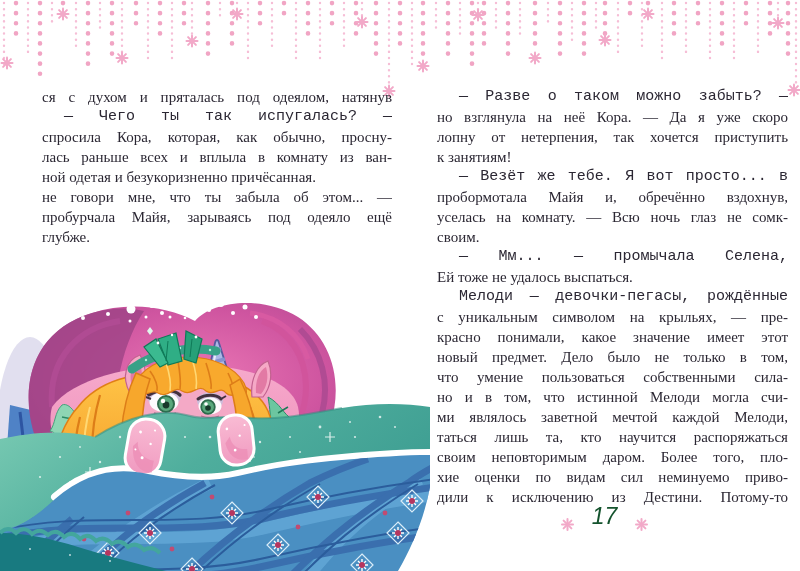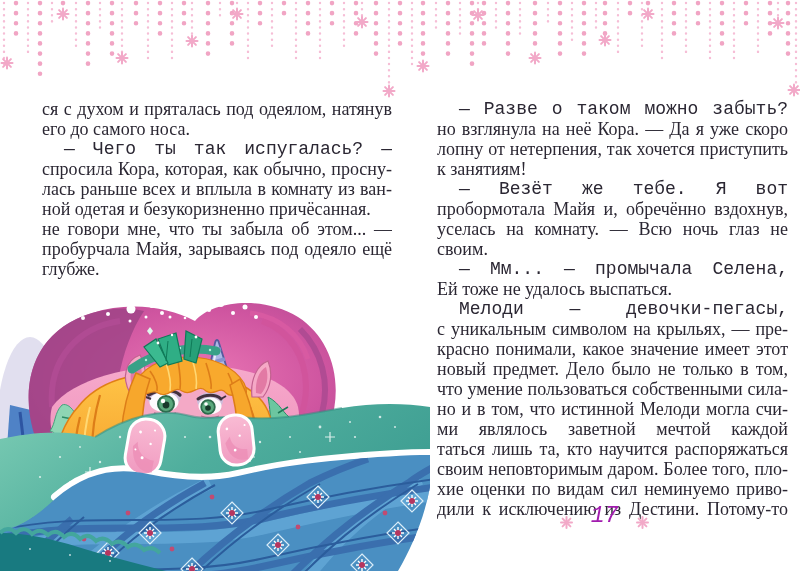--- a/index.html
+++ b/index.html
@@ -2,30 +2,30 @@
 <html><head>
 <meta charset="utf-8">
 <style>
   html,body{margin:0;padding:0;background:#ffffff;}
   body{width:800px;height:571px;overflow:hidden;position:relative;
        font-family:"Liberation Serif",serif;color:#2b2733;}
   .spread{position:absolute;inset:0;}
   .garland{position:absolute;top:0;left:0;}
   .garland .s{stroke:#f6bed6;stroke-width:2.4;stroke-dasharray:0.1 6;stroke-linecap:round;}
   .garland .b{stroke:#f1a5c4;stroke-width:4.6;stroke-dasharray:0.1 10;stroke-linecap:round;}
-  .textcol{position:absolute;top:99px;font-size:18px;line-height:20px;}
+  .textcol{position:absolute;top:87px;font-size:15px;line-height:20px;}
   .leftc{left:42px;width:350px;}
   .rightc{left:437px;width:351px;}
   .tline{height:20px;overflow:hidden;text-align:justify;text-align-last:left;}
   .tline.jst{text-align-last:justify;}
   .tline.ind{text-indent:22px;font-family:Liberation Mono, monospace;}
   .illo{position:absolute;left:0;top:287px;}
   .pagenum{position:absolute;left:437px;top:507px;width:335px;text-align:center;}
-  .pagenum .num{font-family:Liberation Mono, monospace;font-style:italic;font-size:23px;
-      color:#a21caf;margin:0 13px;position:relative;top:-4px;}
+  .pagenum .num{font-family:Liberation Sans, sans-serif;font-style:italic;font-size:23px;
+      color:#14532d;margin:0 13px;position:relative;top:-4px;}
   .pagenum svg{vertical-align:middle;}
 </style>
 </head>
 <body>
 
 <div class="spread">
 
   <svg class="garland" width="800" height="100" viewBox="0 0 800 100" aria-hidden="true">
     <defs>
       <g id="fl" stroke="#f2a9c8" stroke-width="2" stroke-linecap="round">
@@ -120,21 +120,20 @@
       <use href="#fl" x="535" y="58"></use>
         <use href="#fl" x="605" y="40"></use>
         <use href="#fl" x="648" y="14"></use>
       <use href="#fl" x="778" y="23"></use>
         <use href="#fl" x="794" y="90"></use>
     </g>
   </svg>
 
   <div class="textcol leftc">
       <div class="tline jst">ся с духом и пряталась под одеялом, натянув</div>
-      <div class="tline">его до самого носа.</div>
       <div class="tline ind jst">— Чего ты так испугалась? — невозмутимо</div>
       <div class="tline jst">спросила Кора, которая, как обычно, просну-</div>
       <div class="tline jst">лась раньше всех и вплыла в комнату из ван-</div>
       <div class="tline">ной одетая и безукоризненно причёсанная.</div>
       <div class="tline jst">не говори мне, что ты забыла об этом... —</div>
       <div class="tline jst">пробурчала Майя, зарываясь под одеяло ещё</div>
       <div class="tline">глубже.</div>
     </div>
 
   <div class="textcol rightc">

